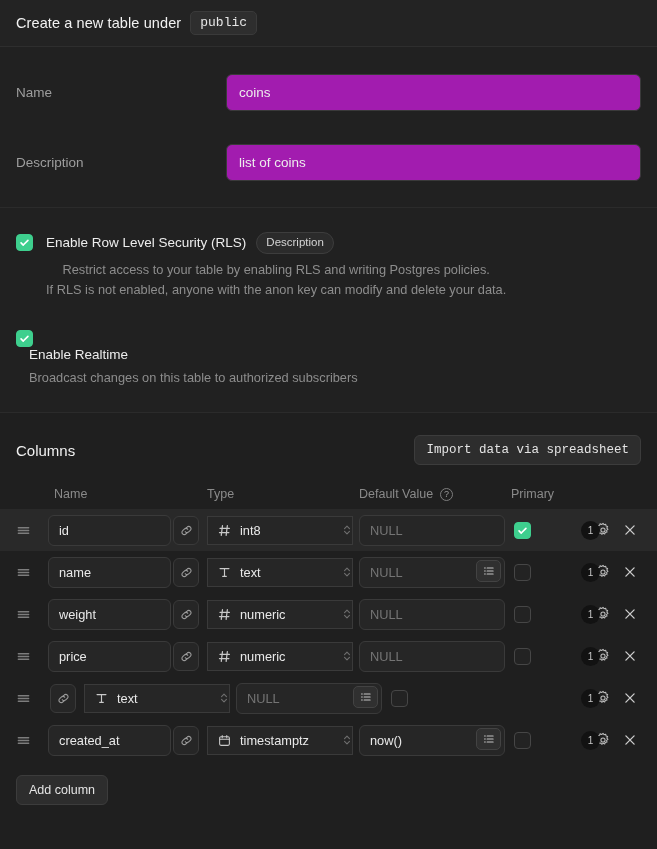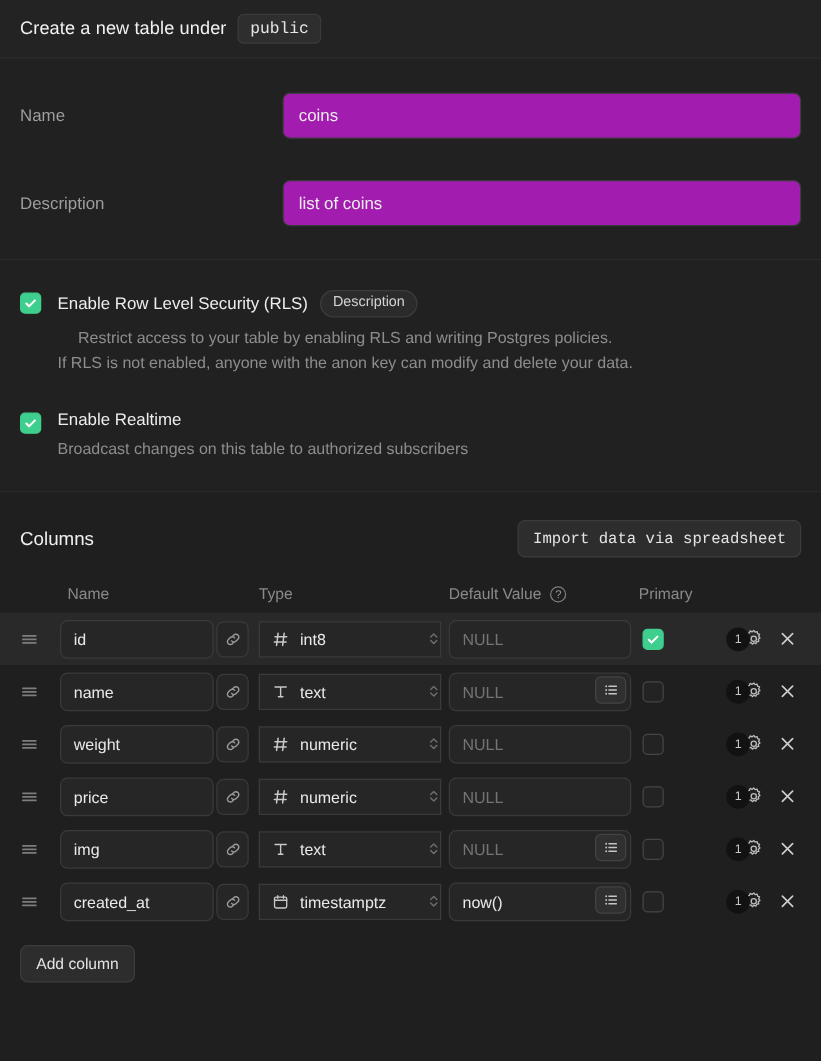--- a/index.html
+++ b/index.html
@@ -78,21 +78,21 @@
     color: #ededed;
     font-size: 13.5px;
     font-family: "Liberation Sans", sans-serif;
     padding: 0 12px;
     outline: none;
   }
   .text-input::placeholder { color: #6f6f6f; }
 
   
   .check-block { display: flex; align-items: flex-start; }
-  .check-block + .check-block { margin-top: 28px; }
+  .check-block + .check-block { margin-top: 28px; flex-direction: column; }
 
   .checkbox {
     width: 17px;
     height: 17px;
     flex: 0 0 17px;
     border-radius: 4px;
     margin-top: 2px;
     display: flex;
     align-items: center;
     justify-content: center;
@@ -667,23 +667,20 @@
             </div>
     </div>
   </div>
         <div class="col-row">
     <div class="drag-handle">
             <svg viewBox="0 0 16 16" fill="none" stroke="currentColor" stroke-width="1.5" stroke-linecap="round">
               <path d="M2.5 5h11M2.5 8h11M2.5 11h11"></path>
             </svg>
           </div>
 
-    <div class="cell-name">
-      <input class="field" value="img" style="">
-    </div>
 
     <div class="cell-link">
       <div class="icon-btn">
               <svg viewBox="0 0 16 16" fill="none" stroke="currentColor" stroke-width="1.4" stroke-linecap="round" stroke-linejoin="round">
                 <path d="M6.5 9.5a2.8 2.8 0 004.2.3l2-2a2.83 2.83 0 10-4-4l-1.1 1.1"></path>
                 <path d="M9.5 6.5a2.8 2.8 0 00-4.2-.3l-2 2a2.83 2.83 0 104 4l1.1-1.1"></path>
               </svg>
             </div>
     </div>
 

